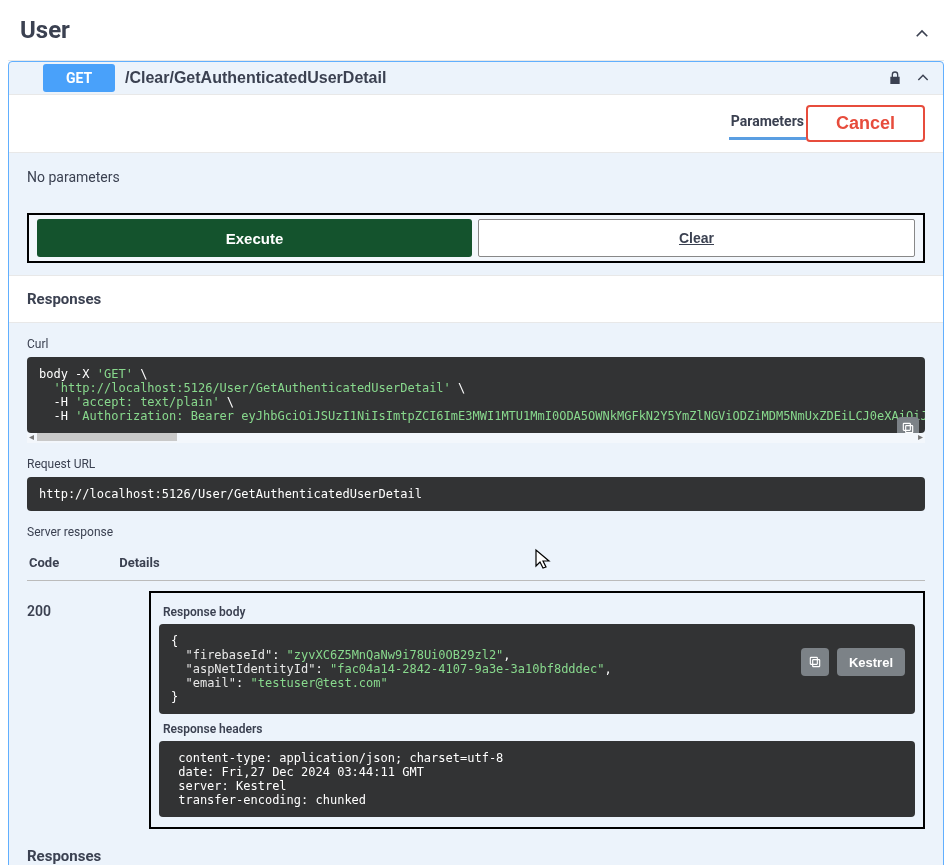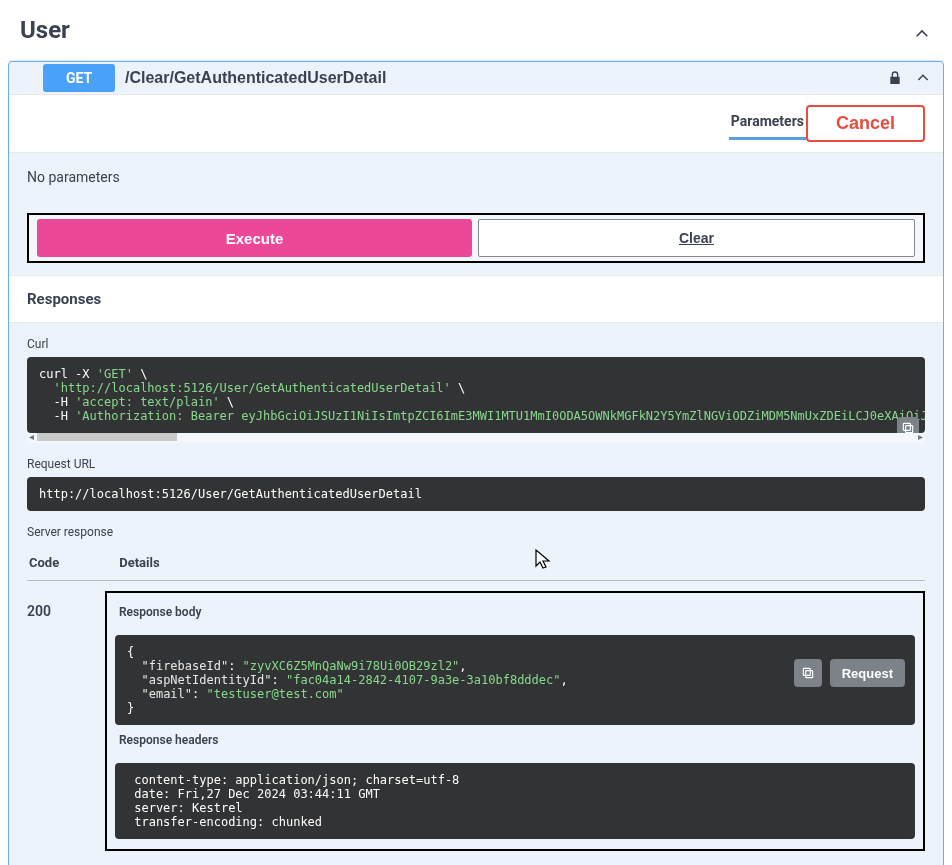--- a/index.html
+++ b/index.html
@@ -76,21 +76,21 @@
   .exec-row {
     display: flex;
     gap: 0;
     padding: 4px 8px 4px 8px;
     margin: 12px 18px;
     border: 2px solid #000;
     background: #f3f7fc;
   }
   .execute-btn {
     flex: 1;
-    background: #ec4899;
+    background: #14532d;
     color: #fff;
     border: none;
     font-weight: 700;
     font-size: 15px;
     padding: 10px;
     cursor: pointer;
     border-radius: 3px;
   }
   .clear-btn {
     flex: 1;
@@ -131,24 +131,24 @@
     margin: 0 18px;
     height: 10px;
     background: #f3f7fc;
     position: relative;
   }
   .scroll-thumb { position:absolute; left:0; top:0; height:8px; width:140px; background:#c9c9c9; }
   .scroll-arrow { position:absolute; top:-2px; font-size:10px; color:#777; }
   .copy-icon-float { position:absolute; right:6px; bottom:-6px; background:#7c8287; border-radius:4px; width:22px; height:22px; display:flex; align-items:center; justify-content:center; }
   .resp-table { padding: 0 18px; }
   .resp-table-header { display:flex; gap:60px; font-weight:700; font-size:13px; padding:10px 2px; border-bottom:1px solid #bbb; }
-  .resp-row { display:flex; align-items:flex-start; padding-top:10px; }
+  .resp-row { display:flex; align-items:flex-start; padding-top:10px;gap:44px; }
   .code-col { width: 78px; font-size:14px; font-weight:600; padding-top:12px; }
   .details-col { flex:1; border:2px solid #000; padding:10px 8px; position:relative; }
-  .inner-label { font-size:12px; font-weight:600; padding:2px 4px 16px 4px; }
+  .inner-label { font-size:12px; font-weight:600; padding:2px 4px 5px 4px; }
   .json-key { color:#e8e8e8; }
   .json-str { color:#88d98d; }
   .resp-actions { position:absolute; right:10px; bottom:38px; display:flex; gap:8px; }
   .icon-btn { background:#7c8287; border:none; border-radius:4px; width:28px; height:28px; display:flex; align-items:center; justify-content:center; cursor:pointer; }
   .download-btn { background:#7c8287; color:#fff; border:none; border-radius:4px; padding:6px 12px; font-weight:700; font-size:13px; cursor:pointer; }
   .cursor-ptr { position:absolute; left:534px; top:548px; pointer-events:none; }
   .lock-icon svg, .chevron svg { display:block; }
 </style>
 </head>
 <body>
@@ -191,21 +191,21 @@
   <div class="no-params">No parameters</div>
 
   <div class="exec-row">
     <button class="execute-btn">Execute</button>
     <button class="clear-btn">Clear</button>
   </div>
 
   <div class="responses-heading">Responses</div>
 
   <div class="sub-label">Curl</div>
-  <div class="codeblock"><span>curl -X </span><span class="curl-green">'GET'</span><span> \</span>
+  <div class="codeblock"><span>body -X </span><span class="curl-green">'GET'</span><span> \</span>
 <span>  </span><span class="curl-green">'http://localhost:5126/User/GetAuthenticatedUserDetail'</span><span> \</span>
 <span>  -H </span><span class="curl-green">'accept: text/plain'</span><span> \</span>
 <span>  -H </span><span class="curl-green">'Authorization: Bearer eyJhbGciOiJSUzI1NiIsImtpZCI6ImE3MWI1MTU1MmI0ODA5OWNkMGFkN2Y5YmZlNGViODZiMDM5NmUxZDEiLCJ0eXAiOiJKV1QifQ.eyJp</span><span class="copy-icon-float"><svg width="14" height="14" viewBox="0 0 24 24" fill="none" stroke="#fff" stroke-width="2">
           <rect x="8" y="8" width="12" height="12" rx="1"></rect>
           <rect x="4" y="4" width="12" height="12" rx="1"></rect>
         </svg></span></div>
   <div class="scroll-hint">
     <span class="scroll-arrow" style="left:2px">◂</span>
     <div class="scroll-thumb" style="left:10px"></div>
     <span class="scroll-arrow" style="right:2px">▸</span>
@@ -229,21 +229,21 @@
   <span class="json-key">"firebaseId"</span>: <span class="json-str">"zyvXC6Z5MnQaNw9i78Ui0OB29zl2"</span>,
   <span class="json-key">"aspNetIdentityId"</span>: <span class="json-str">"fac04a14-2842-4107-9a3e-3a10bf8dddec"</span>,
   <span class="json-key">"email"</span>: <span class="json-str">"testuser@test.com"</span>
 <span>}</span><div class="resp-actions">
             <button class="icon-btn">
               <svg width="14" height="14" viewBox="0 0 24 24" fill="none" stroke="#fff" stroke-width="2">
                   <rect x="8" y="8" width="12" height="12" rx="1"></rect>
                   <rect x="4" y="4" width="12" height="12" rx="1"></rect>
                 </svg>
             </button>
-            <button class="download-btn">Request</button>
+            <button class="download-btn">Kestrel</button>
           </div></div>
         <div class="inner-label" style="margin-top:6px">Response headers</div>
         <div class="codeblock" style="margin:0"> content-type: application/json; charset=utf-8 
  date: Fri,27 Dec 2024 03:44:11 GMT 
  server: Kestrel 
  transfer-encoding: chunked </div>
       </div>
     </div>
   </div>
 

